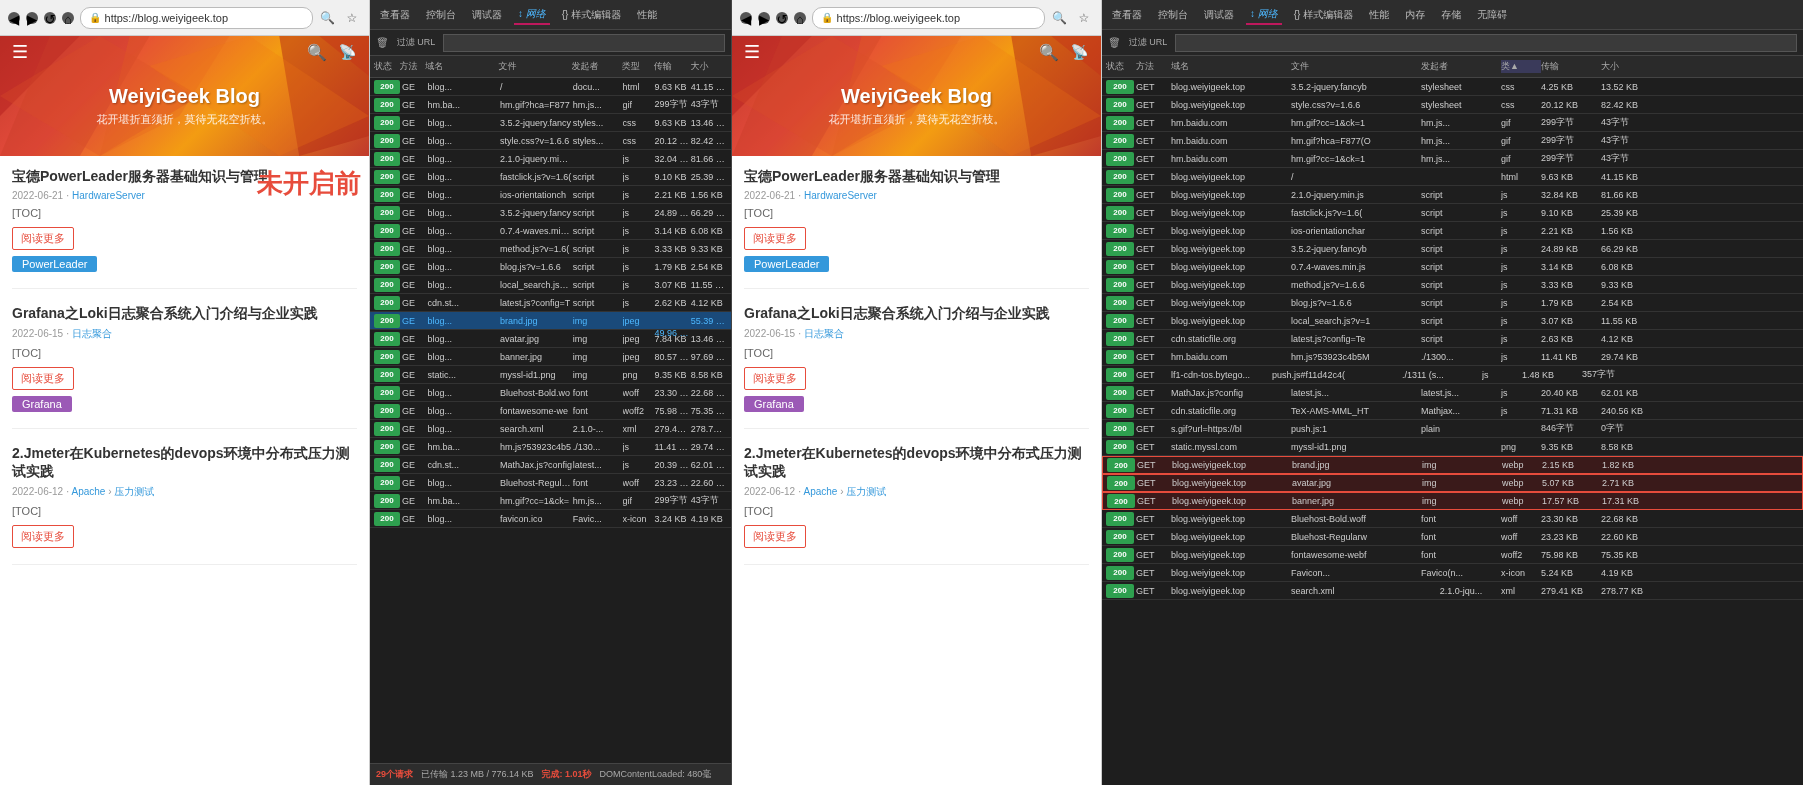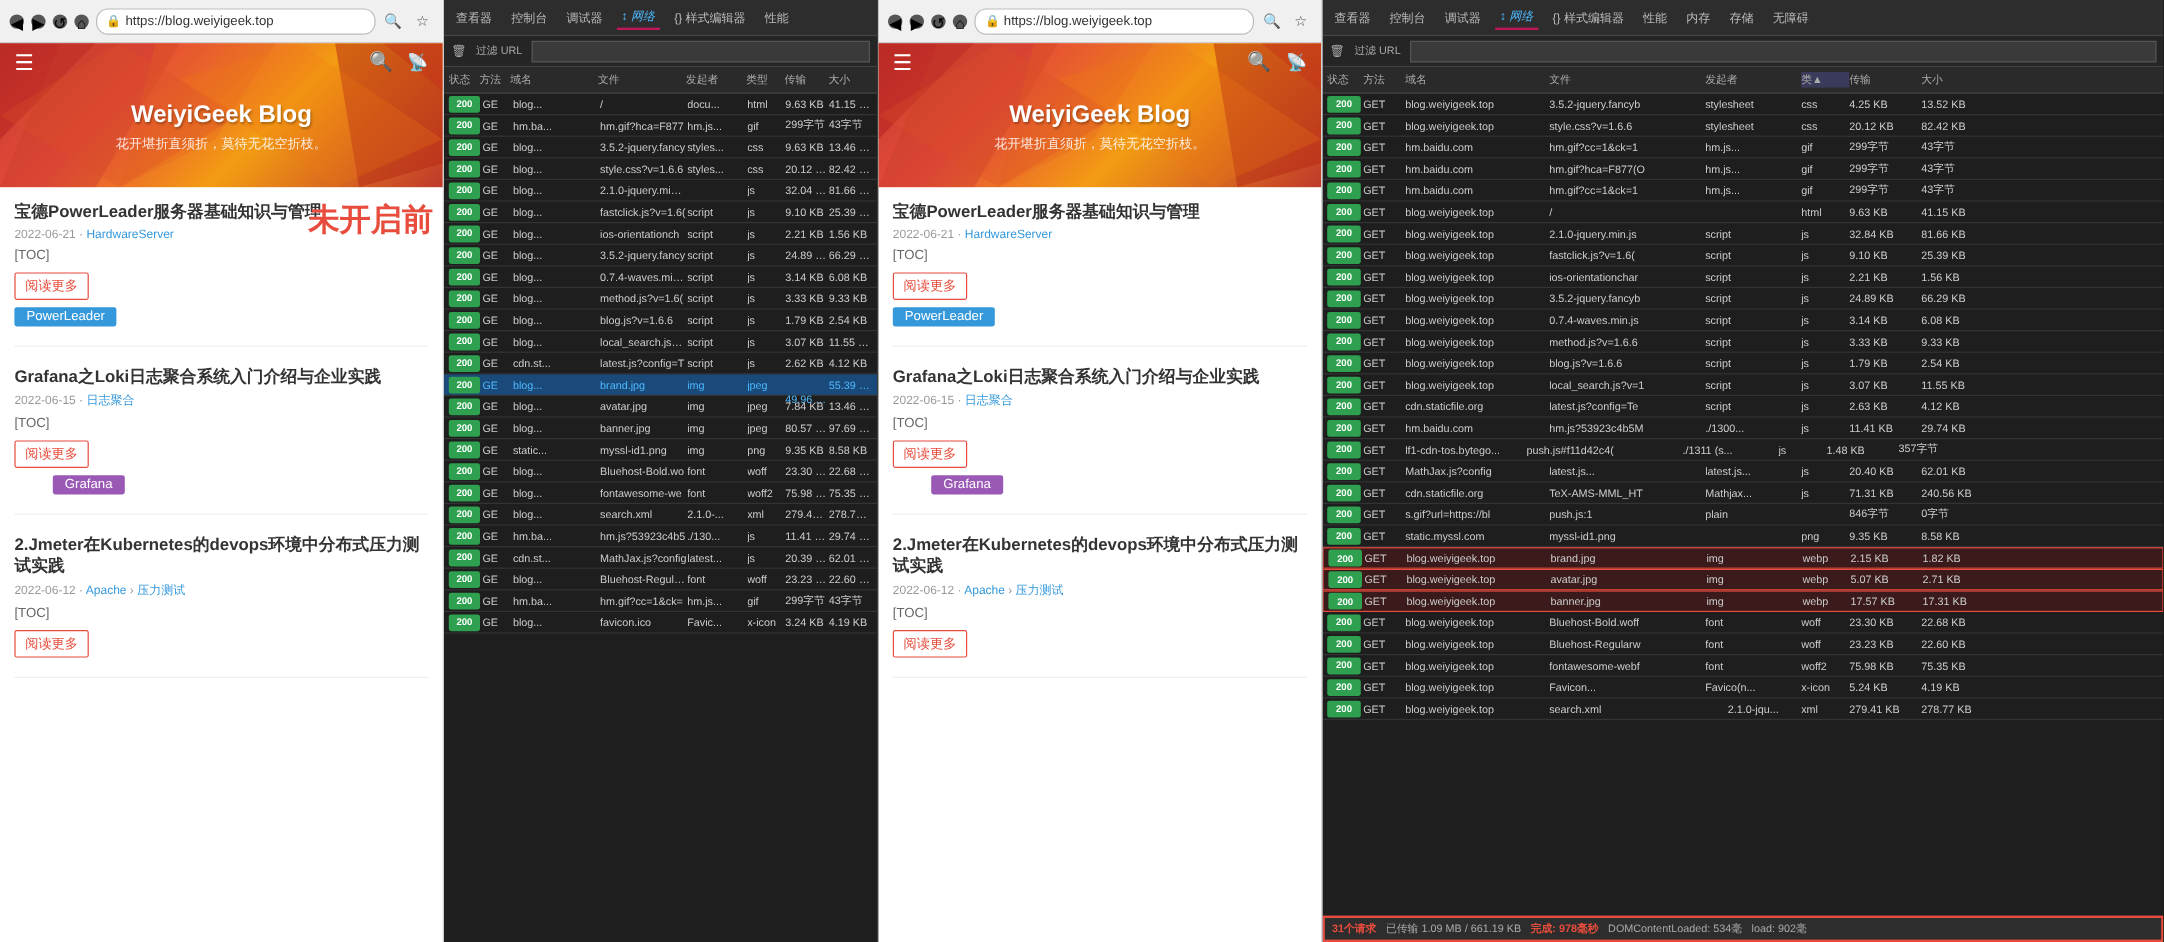--- a/index.html
+++ b/index.html
@@ -144,21 +144,21 @@
       display: inline-block;
       padding: 2px 10px;
       font-size: 11px;
       color: #fff;
       border-radius: 2px;
       margin-top: 6px;
       cursor: pointer;
     }
 
     .tag-blue { background: #3498db; }
-    .tag-purple { background: #9b59b6; margin-left: 32px; }
+    .tag-purple { background: #9b59b6; }
 
     
     .devtools-panel {
       width: 362px;
       height: 785px;
       background: #1e1e1e;
       flex-shrink: 0;
       display: flex;
       flex-direction: column;
       border-right: 1px solid #444;
@@ -687,20 +687,26 @@
         <div class="cell col-method">GE</div>
         <div class="cell col-domain">blog...</div>
         <div class="cell col-file">favicon.ico</div>
         <div class="cell col-initiator">Favic...</div>
         <div class="cell col-type">x-icon</div>
         <div class="cell col-transfer">3.24 KB</div>
         <div class="cell col-size">4.19 KB</div>
     </div>
   </div>
 
+  <div class="dt-status-bar">
+    <span class="dt-status-text highlight">29个请求</span>
+    <span class="dt-status-text" style="margin-left:8px;">已传输 1.23 MB / 776.14 KB</span>
+    <span class="dt-status-text highlight" style="margin-left:8px;">完成: 1.01秒</span>
+    <span class="dt-status-text" style="margin-left:8px;">DOMContentLoaded: 480毫</span>
+  </div>
 </div>
 
 <div class="blog-panel2">
 
   <div class="browser-bar">
     <button class="browser-btn btn-back">◀</button>
     <button class="browser-btn btn-forward">▶</button>
     <button class="browser-btn btn-refresh">↺</button>
     <button class="browser-btn btn-home">⌂</button>
     <div class="address-bar">
@@ -1087,20 +1093,13 @@
         <div class="cell" style="width:35px;">GET</div>
         <div class="cell" style="width:120px;">blog.weiyigeek.top</div>
         <div class="cell" style="width:130px;">search.xml</div>
         <div class="cell" style="width:80px;text-align:center;">2.1.0-jqu...</div>
         <div class="cell" style="width:40px;">xml</div>
         <div class="cell" style="width:60px;">279.41 KB</div>
         <div class="cell" style="width:60px;">278.77 KB</div>
     </div>
   </div>
 
-  <div class="dt-status-bar" style="border:2px solid #e74c3c;">
-    <span class="dt-status-text highlight">31个请求</span>
-    <span class="dt-status-text" style="margin-left:8px;">已传输 1.09 MB / 661.19 KB</span>
-    <span class="dt-status-text highlight" style="margin-left:8px;">完成: 978毫秒</span>
-    <span class="dt-status-text" style="margin-left:8px;">DOMContentLoaded: 534毫</span>
-    <span class="dt-status-text" style="margin-left:8px;">load: 902毫</span>
-  </div>
 </div>
 
 </body></html>

